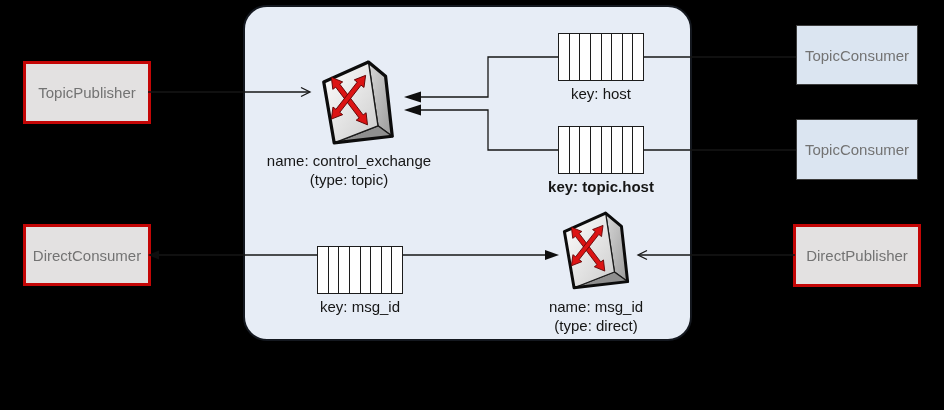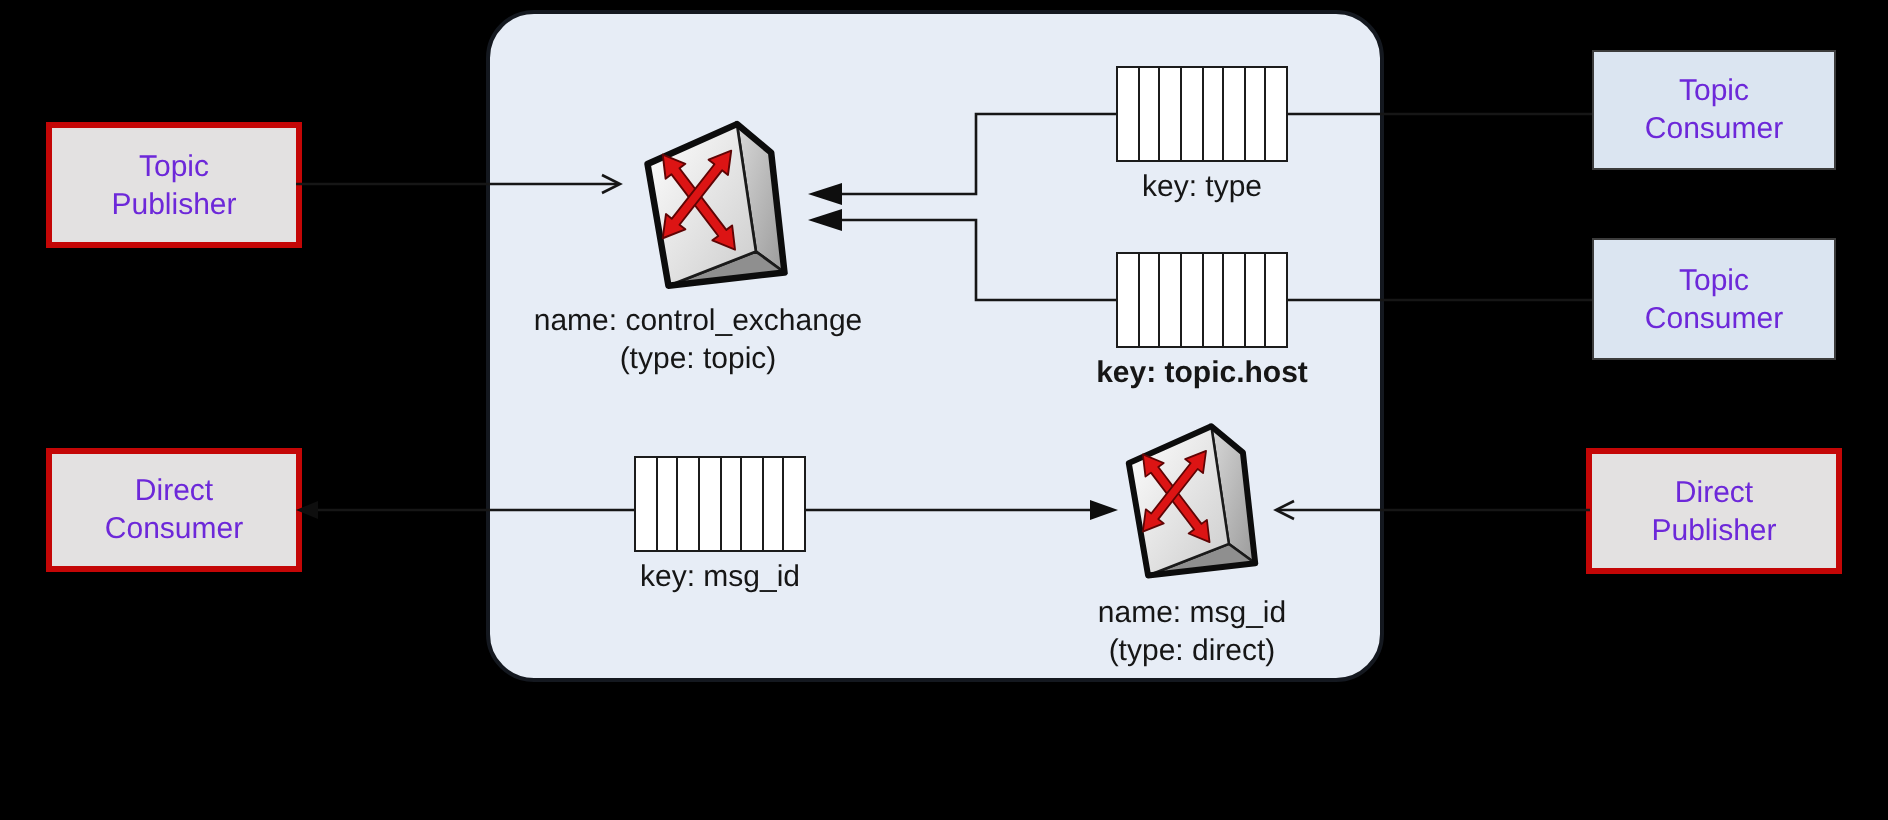--- a/index.html
+++ b/index.html
@@ -7,22 +7,22 @@
     position:relative;width:944px;height:410px;background:#000;overflow:hidden;
     font-family:"Liberation Sans", sans-serif;color:#1c1c1c;
   }
   
   .broker{
     position:absolute;left:243px;top:5px;width:449px;height:336px;
     background:#e7edf6;border:2px solid #14181f;border-radius:24px;box-sizing:border-box;
   }
   
   .node{
-    position:absolute;display:flex;flex-direction:column;align-items:center;justify-content:center;
-    font-size:15px;line-height:19px;text-align:center;box-sizing:border-box;color:#6d28d9;
+    position:absolute;display:flex;flex-direction:row;align-items:center;justify-content:center;
+    font-size:15px;line-height:19px;text-align:center;box-sizing:border-box;color:#737373;
   }
   .node.red{background:#e3e1e1;border:3px solid #c40606;}
   .node.blue{background:#dbe5f1;border:1px solid #3c3c3c;}
   
   .queue{position:absolute;width:86px;}
   .qbox{
     width:86px;height:48px;background:#ffffff;border:1px solid #1c1c1c;
     display:flex;box-sizing:border-box;
   }
   .qbox i{flex:1;border-right:1px solid #1c1c1c;}
@@ -55,38 +55,38 @@
     <div class="qbox">
       <i></i>
         <i></i>
         <i></i>
         <i></i>
         <i></i>
         <i></i>
         <i></i>
         <i></i>
     </div>
-    <div class="qlabel">key: type</div>
+    <div class="qlabel">key: host</div>
   </div>
 
   <div class="queue" style="left:558px;top:126px;font-weight:bold;">
     <div class="qbox">
       <i></i>
         <i></i>
         <i></i>
         <i></i>
         <i></i>
         <i></i>
         <i></i>
         <i></i>
     </div>
     <div class="qlabel">key: topic.host</div>
   </div>
 
-  <div class="queue" style="left:317px;top:228px;">
+  <div class="queue" style="left:317px;top:246px;">
     <div class="qbox">
       <i></i>
         <i></i>
         <i></i>
         <i></i>
         <i></i>
         <i></i>
         <i></i>
         <i></i>
     </div>

